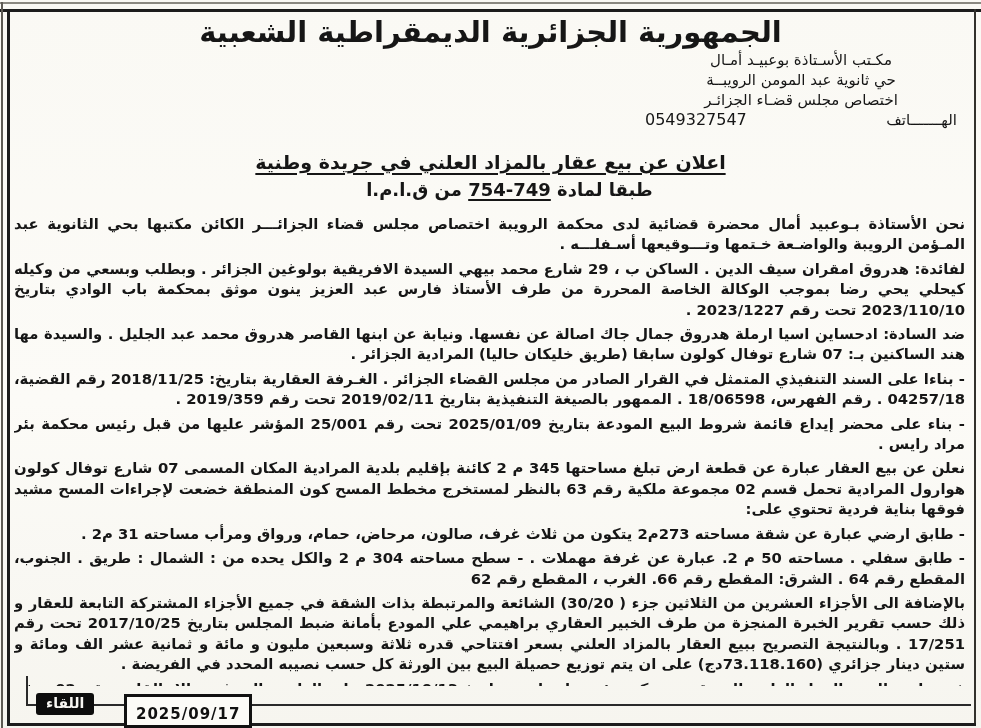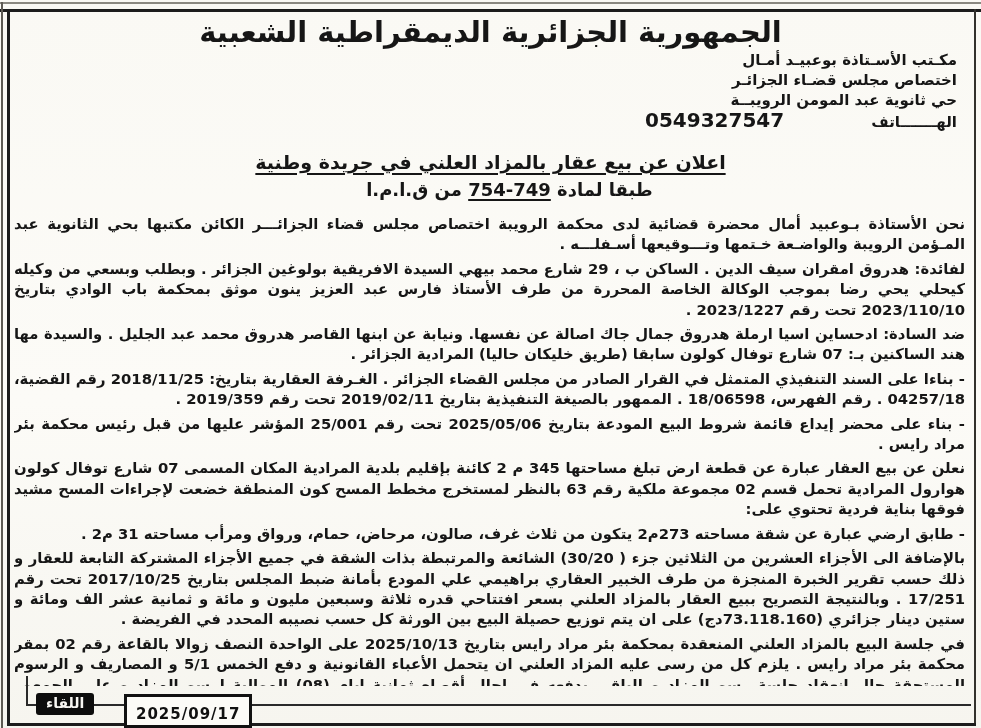--- a/index.html
+++ b/index.html
@@ -25,25 +25,25 @@
   .edge-bottom{bottom:2px;left:7px;right:5px;height:3px;}
 
   .header{
     position:absolute;top:15px;left:0;right:0;
     text-align:center;font-size:29px;font-weight:700;
     letter-spacing:0;
   }
 
   .office{
     position:absolute;top:50px;right:24px;width:312px;
-    font-size:15px;font-weight:700;line-height:20px;
-    text-align:right;
+    font-size:15px;font-weight:400;line-height:20px;
+    text-align:center;
   }
   .office .phone{display:flex;justify-content:space-between;align-items:baseline;}
-  .phone-num{direction:ltr;font-size:20px;}
+  .phone-num{direction:ltr;font-size:16px;}
 
   .title{
     position:absolute;top:151px;left:0;right:0;text-align:center;
     font-size:19px;font-weight:700;
     text-decoration:underline;text-decoration-thickness:2px;text-underline-offset:4px;
   }
   .subtitle{
     position:absolute;top:179px;left:0;right:0;text-align:center;
     font-size:18px;font-weight:700;padding-left:38px;
   }
@@ -83,44 +83,45 @@
   <div class="edge edge-top"></div>
   <div class="edge edge-left-outer"></div>
   <div class="edge edge-left"></div>
   <div class="edge edge-right"></div>
   <div class="edge edge-bottom"></div>
 
   <h1 class="header">الجمهورية الجزائرية الديمقراطية الشعبية</h1>
 
   <div class="office">
     <div class="office-line">مكـتب الأسـتاذة بوعبيـد أمـال</div>
+    <div class="office-line">حي ثانوية عبد المومن الرويبــة</div>
     <div class="office-line">اختصاص مجلس قضـاء الجزائـر</div>
-    <div class="office-line">حي ثانوية عبد المومن الرويبــة</div>
     <div class="office-line phone">
       <span>الهـــــــاتف</span>
       <span class="phone-num">0549327547</span>
     </div>
   </div>
 
   <div class="title">اعلان عن بيع عقار بالمزاد العلني في جريدة وطنية</div>
 
   <div class="subtitle">
     <span>طبقا لمادة</span>
     <span class="articles">754-749</span>
     <span>من ق.ا.م.ا</span>
   </div>
 
   <div class="body">
     <p>نحن الأستاذة بـوعبيد أمال محضرة قضائية لدى محكمة الرويبة اختصاص مجلس قضاء الجزائـــر الكائن مكتبها بحي الثانوية عبد المـؤمن الرويبة والواضـعة خـتمها وتـــوقيعها أسـفلـــه .</p>
     <p>لفائدة: هدروق امقران سيف الدين . الساكن ب ، 29 شارع محمد بيهي السيدة الافريقية بولوغين الجزائر . وبطلب وبسعي من وكيله كيحلي يحي رضا بموجب الوكالة الخاصة المحررة من طرف الأستاذ فارس عبد العزيز ينون موثق بمحكمة باب الوادي بتاريخ 2023/110/10 تحت رقم 2023/1227 .</p>
     <p>ضد السادة: ادحساين اسيا ارملة هدروق جمال جاك اصالة عن نفسها. ونيابة عن ابنها القاصر هدروق محمد عبد الجليل . والسيدة مها هند الساكنين بـ: 07 شارع توفال كولون سابقا (طريق خليكان حاليا) المرادية الجزائر .</p>
     <p>- بناءا على السند التنفيذي المتمثل في القرار الصادر من مجلس القضاء الجزائر . الغـرفة العقارية بتاريخ: 2018/11/25 رقم القضية، 04257/18 . رقم الفهرس، 18/06598 . الممهور بالصيغة التنفيذية بتاريخ 2019/02/11 تحت رقم 2019/359 .</p>
-    <p>- بناء على محضر إيداع قائمة شروط البيع المودعة بتاريخ 2025/05/06 تحت رقم 25/001 المؤشر عليها من قبل رئيس محكمة بئر مراد رايس .</p>
+    <p>- بناء على محضر إيداع قائمة شروط البيع المودعة بتاريخ 2025/01/09 تحت رقم 25/001 المؤشر عليها من قبل رئيس محكمة بئر مراد رايس .</p>
     <p>نعلن عن بيع العقار عبارة عن قطعة ارض تبلغ مساحتها 345 م 2 كائنة بإقليم بلدية المرادية المكان المسمى 07 شارع توفال كولون هوارول المرادية تحمل قسم 02 مجموعة ملكية رقم 63 بالنظر لمستخرج مخطط المسح كون المنطقة خضعت لإجراءات المسح مشيد فوقها بناية فردية تحتوي على:</p>
     <p>- طابق ارضي عبارة عن شقة مساحته 273م2 يتكون من ثلاث غرف، صالون، مرحاض، حمام، ورواق ومرأب مساحته 31 م2 .</p>
+    <p>- طابق سفلي . مساحته 50 م 2. عبارة عن غرفة مهملات . - سطح مساحته 304 م 2 والكل يحده من : الشمال : طريق . الجنوب، المقطع رقم 64 . الشرق: المقطع رقم 66. الغرب ، المقطع رقم 62</p>
     <p>بالإضافة الى الأجزاء العشرين من الثلاثين جزء ( 30/20) الشائعة والمرتبطة بذات الشقة في جميع الأجزاء المشتركة التابعة للعقار و ذلك حسب تقرير الخبرة المنجزة من طرف الخبير العقاري براهيمي علي المودع بأمانة ضبط المجلس بتاريخ 2017/10/25 تحت رقم 17/251 . وبالنتيجة التصريح ببيع العقار بالمزاد العلني بسعر افتتاحي قدره ثلاثة وسبعين مليون و مائة و ثمانية عشر الف ومائة و ستين دينار جزائري (73.118.160دج) على ان يتم توزيع حصيلة البيع بين الورثة كل حسب نصيبه المحدد في الفريضة .</p>
     <p>في جلسة البيع بالمزاد العلني المنعقدة بمحكمة بئر مراد رايس بتاريخ 2025/10/13 على الواحدة النصف زوالا بالقاعة رقم 02 بمقر محكمة بئر مراد رايس . يلزم كل من رسى عليه المزاد العلني ان يتحمل الأعباء القانونية و دفع الخمس 5/1 و المصاريف و الرسوم المستحقة حال انعقاد جلسة رسو المزاد و الباقي يدفعه في اجال أقصاه ثمانية ايام (08) الموالية لرسو المزاد و على الجمهور الراغب في المزيد من المعلومات الاطلاع على قائمة شروط البيع .</p>
 
   </div>
 
   <div class="stamp-rule"></div>
   <div class="stamp-stub"></div>
   <div class="badge">اللقاء</div>
   <div class="datebox">2025/09/17</div>
 

